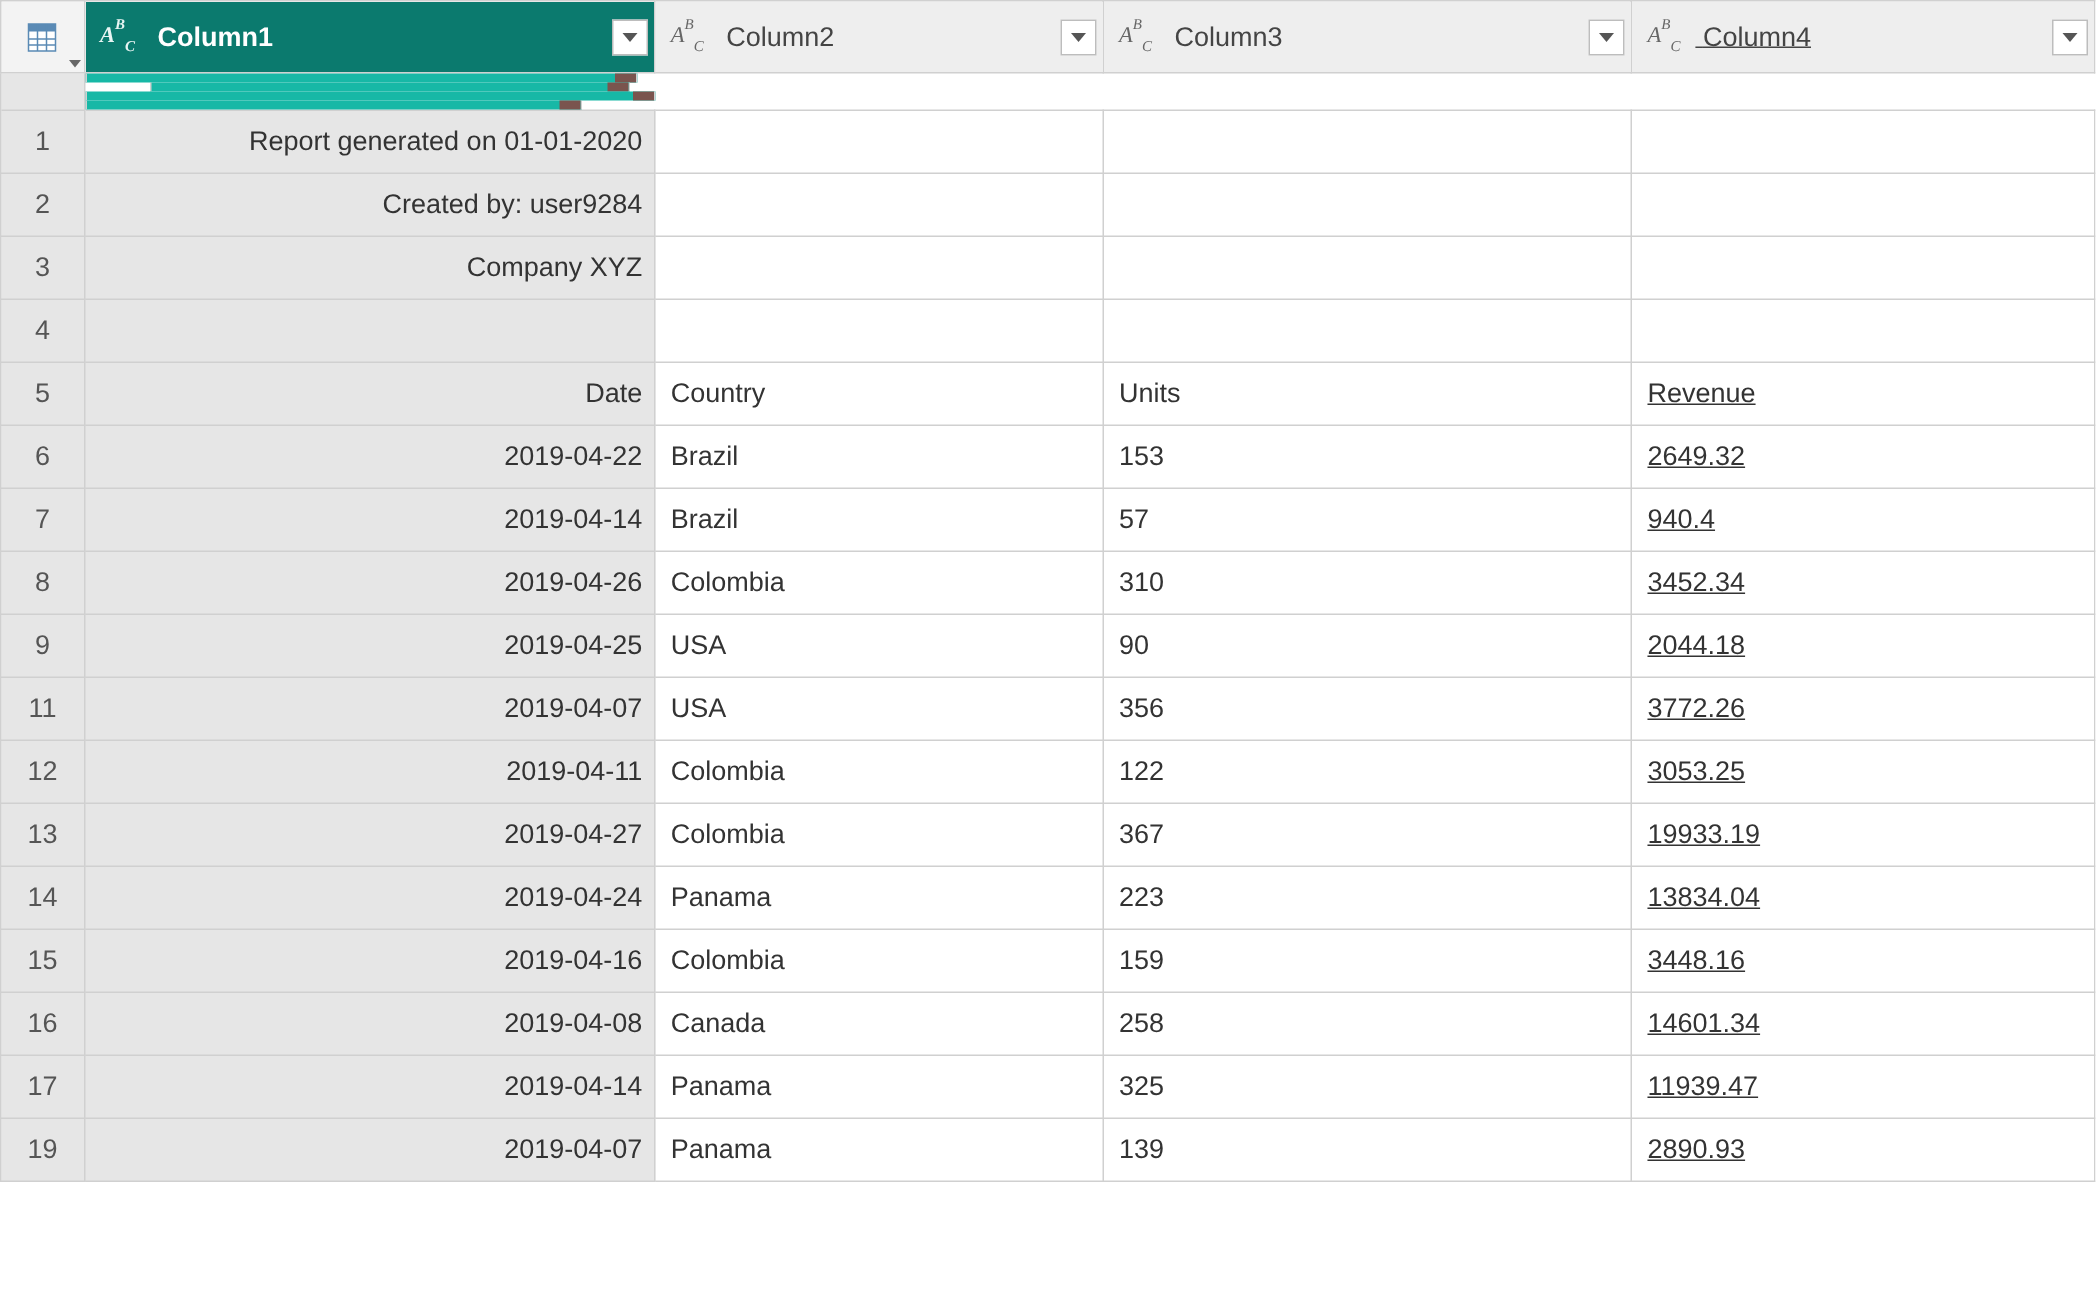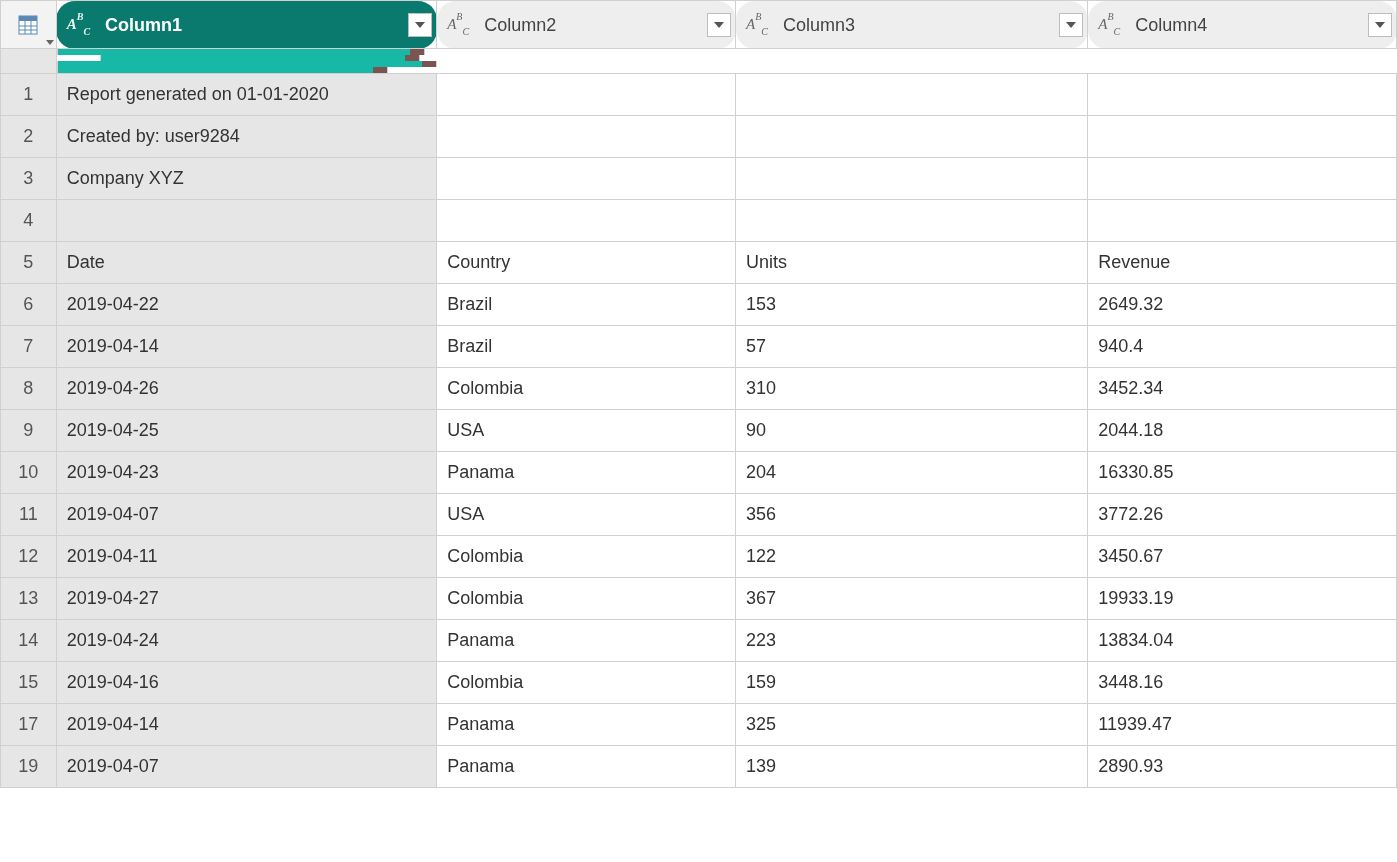--- a/index.html
+++ b/index.html
@@ -47,21 +47,20 @@
     color: #555;
     font-size: 18px;
   }
   .hcell {
     background: #eeeeee;
     position: relative;
     padding-left: 10px;
     font-weight: 400;
     color: #444;
     height: 48px;
-    border-radius: 19px;
   }
   .hcell.selected {
     background: #0b7a6e;
     color: #fff;
     font-weight: 600;
   }
   .hcell .type-icon {
     display: inline-block;
     vertical-align: middle;
     margin-right: 10px;
@@ -109,26 +108,27 @@
     border-right: 1px solid #d0d0d0;
     padding:0;
     height:6px;
   }
   .cell {
     background: #fff;
     padding-left: 10px;
   }
   .cell.col1 {
     background: #e6e6e6;
+    text-align: right;
   }
   
   .w1 { width: 368px; }
   .w2 { width: 320px; margin-left: 43px; }
   .w3 { width: 380px; }
-  .w4 { width: 331px; }
+  .w4 { width: 331px; text-decoration: underline; }
   .type-icon sup { font-size: 10px; position:relative; top:-3px; }
   .type-icon sub { font-size: 10px; position:relative; bottom:-2px; }
 </style>
 </head>
 <body>
 
 <div class="grid">
 
   <div class="row">
     <div class="corner">
@@ -259,39 +259,32 @@
       <div class="cell w4">3452.34</div>
     </div>
     <div class="row">
       <div class="rownum">9</div>
       <div class="cell w1 col1">2019-04-25</div>
       <div class="cell w2">USA</div>
       <div class="cell w3">90</div>
       <div class="cell w4">2044.18</div>
     </div>
     <div class="row">
-      <div class="rownum">10</div>
-      <div class="cell w1 col1">2019-04-23</div>
-      <div class="cell w2">Panama</div>
-      <div class="cell w3">204</div>
-      <div class="cell w4">16330.85</div>
-    </div>
-    <div class="row">
       <div class="rownum">11</div>
       <div class="cell w1 col1">2019-04-07</div>
       <div class="cell w2">USA</div>
       <div class="cell w3">356</div>
       <div class="cell w4">3772.26</div>
     </div>
     <div class="row">
       <div class="rownum">12</div>
       <div class="cell w1 col1">2019-04-11</div>
       <div class="cell w2">Colombia</div>
       <div class="cell w3">122</div>
-      <div class="cell w4">3450.67</div>
+      <div class="cell w4">3053.25</div>
     </div>
     <div class="row">
       <div class="rownum">13</div>
       <div class="cell w1 col1">2019-04-27</div>
       <div class="cell w2">Colombia</div>
       <div class="cell w3">367</div>
       <div class="cell w4">19933.19</div>
     </div>
     <div class="row">
       <div class="rownum">14</div>
@@ -301,20 +294,27 @@
       <div class="cell w4">13834.04</div>
     </div>
     <div class="row">
       <div class="rownum">15</div>
       <div class="cell w1 col1">2019-04-16</div>
       <div class="cell w2">Colombia</div>
       <div class="cell w3">159</div>
       <div class="cell w4">3448.16</div>
     </div>
     <div class="row">
+      <div class="rownum">16</div>
+      <div class="cell w1 col1">2019-04-08</div>
+      <div class="cell w2">Canada</div>
+      <div class="cell w3">258</div>
+      <div class="cell w4">14601.34</div>
+    </div>
+    <div class="row">
       <div class="rownum">17</div>
       <div class="cell w1 col1">2019-04-14</div>
       <div class="cell w2">Panama</div>
       <div class="cell w3">325</div>
       <div class="cell w4">11939.47</div>
     </div>
     <div class="row">
       <div class="rownum">19</div>
       <div class="cell w1 col1">2019-04-07</div>
       <div class="cell w2">Panama</div>

